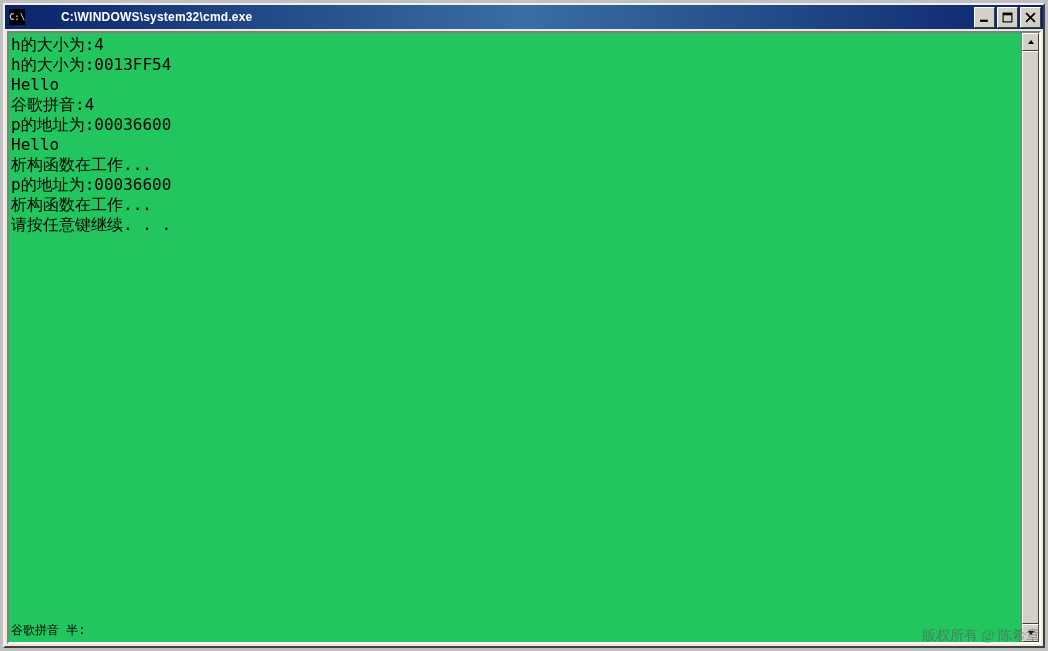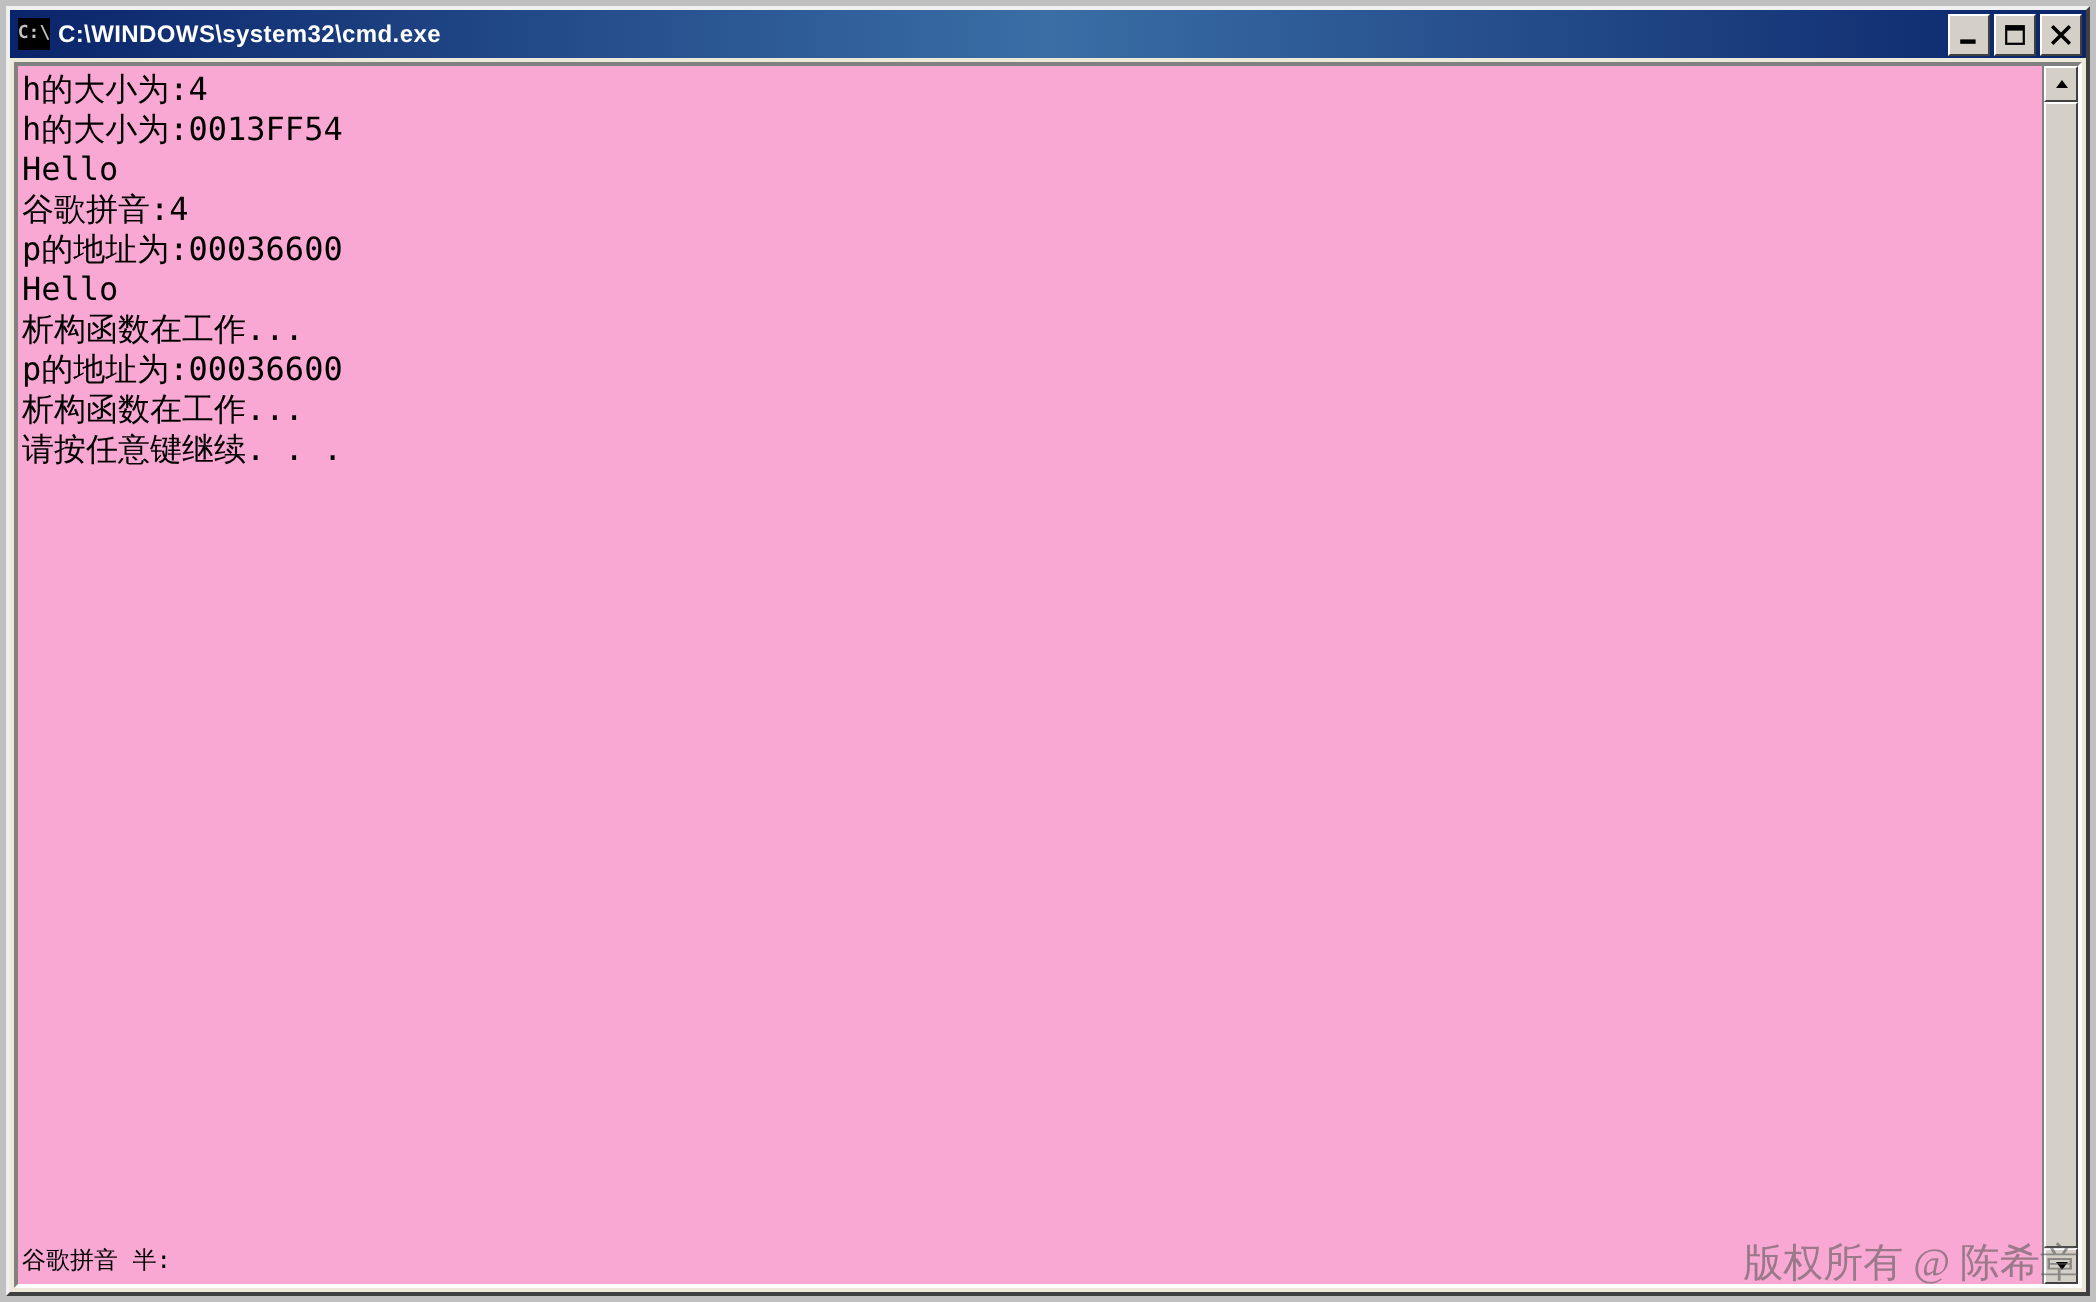--- a/index.html
+++ b/index.html
@@ -51,20 +51,21 @@
       font-family: "Consolas", monospace;
       margin-right: 4px;
       font-weight: bold;
     }
     .titlebar-text {
       color: #fff;
       font-weight: bold;
       font-size: 12px;
       flex: 1;
       letter-spacing: 0.2px;
+      margin-left: 32px;
     }
     .titlebar-buttons {
       display: flex;
       gap: 2px;
     }
     .titlebar-btn {
       width: 21px;
       height: 21px;
       background: #d4d0c8;
       border: 1px solid;
@@ -90,21 +91,21 @@
       border: 2px solid;
       border-top-color: #808080;
       border-left-color: #808080;
       border-right-color: #fff;
       border-bottom-color: #fff;
       display: flex;
       position: relative;
     }
     .console {
       flex: 1;
-      background: #f9a8d4;
+      background: #22c55e;
       color: #000000;
       font-family: "NSimSun", "SimSun", "Microsoft YaHei", "Consolas", monospace;
       font-size: 16px;
       line-height: 20px;
       padding: 2px 2px;
       position: relative;
       overflow: hidden;
     }
     .console-line {
       white-space: pre;
@@ -158,21 +159,21 @@
       border-left-color: #fff;
       border-right-color: #404040;
       border-bottom-color: #404040;
     }
     .watermark {
       position: absolute;
       right: 8px;
       bottom: 6px;
       color: rgba(90, 90, 90, 0.6);
       font-family: "SimSun", serif;
-      font-size: 20px;
+      font-size: 14px;
       z-index: 999;
       pointer-events: none;
     }
   </style>
 </head>
 <body>
 
 <div class="window">
   <div class="titlebar">
     <div class="titlebar-icon">C:\</div>

